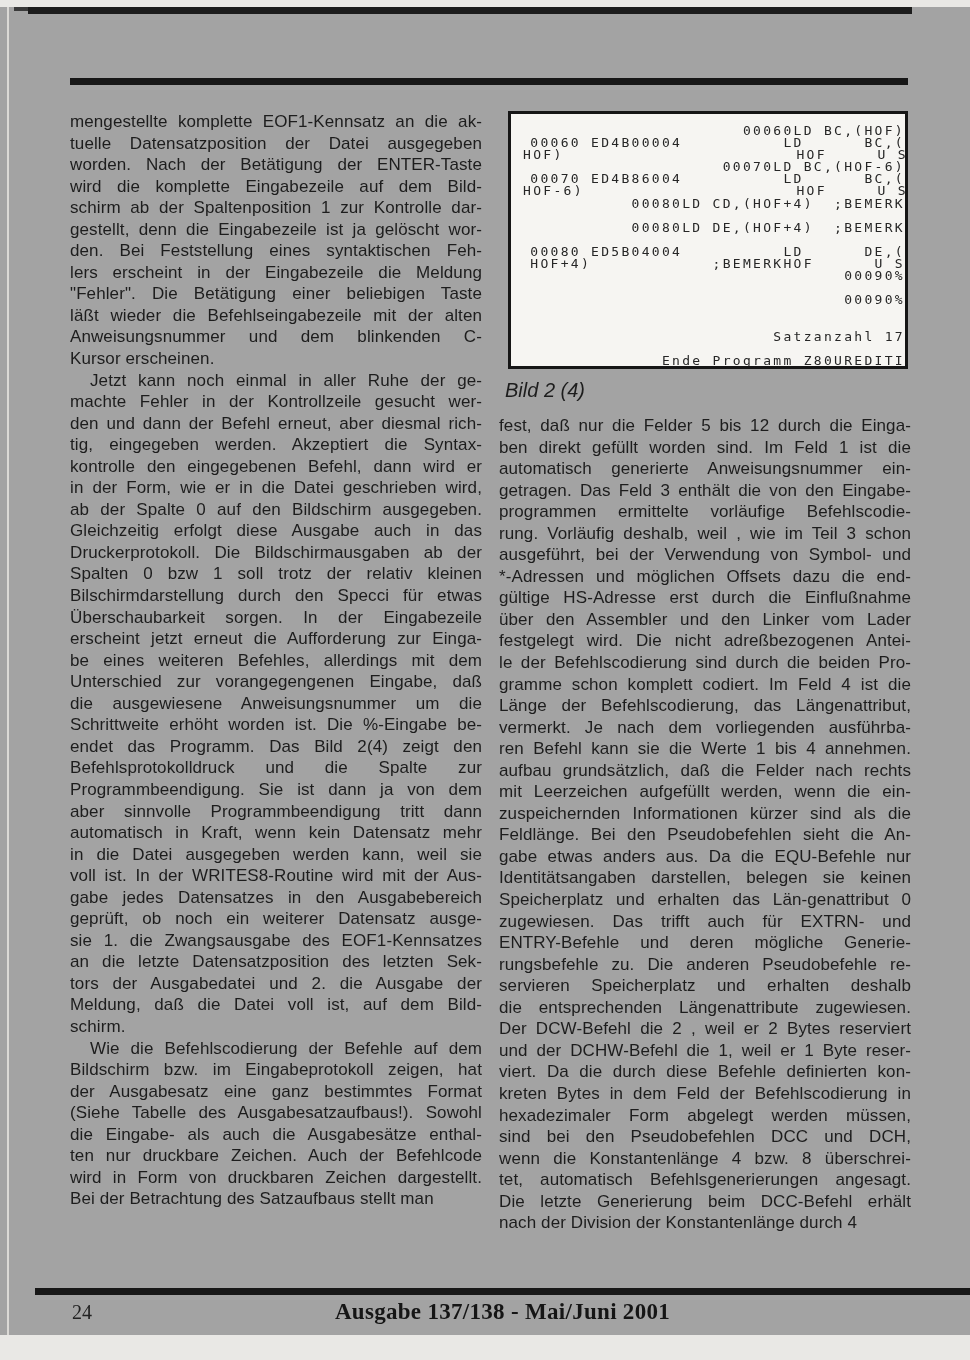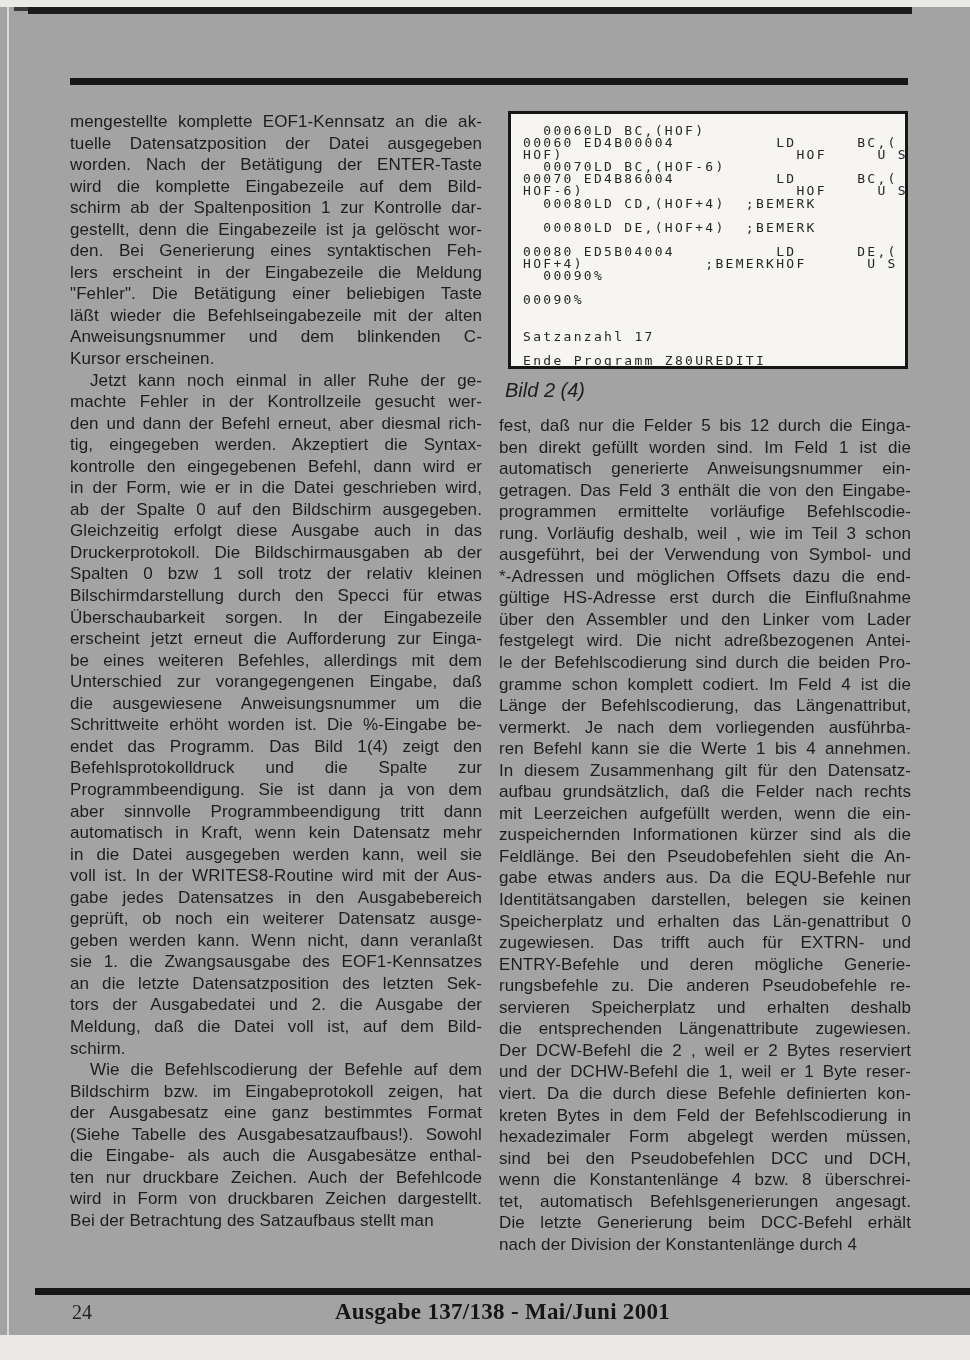--- a/index.html
+++ b/index.html
@@ -21,21 +21,21 @@
     font-size:17px;line-height:21.55px;height:21.55px;
     text-align:justify;text-align-last:justify;
     letter-spacing:0.1px;white-space:nowrap;
   }
   .tline.lastline{text-align-last:left;}
   .tline.indent{text-indent:20px;}
 
   .code-box{
     box-sizing:border-box;margin-left:9px;width:400px;height:258px;
     border:3px solid #161616;background:#f6f5f2;
-    padding:11px 0 0 12px;overflow:hidden;
+    padding:11px 0 0 12px;overflow:hidden;text-align:right;
   }
   .cline{
     font-family:"DejaVu Sans Mono",monospace;
     font-size:13px;line-height:12.1px;height:12.1px;
     letter-spacing:2.3px;white-space:pre;color:#262626;
   }
   .figure-caption{
     margin:10px 0 0 6px;font-style:italic;font-size:20px;color:#1d1d1d;height:26px;
   }
   .right-text{margin-top:10px;}
@@ -61,21 +61,21 @@
 
   <div class="rule-top"></div>
 
   <div class="col-left">
       <div class="tline">mengestellte komplette EOF1-Kennsatz an die ak-</div>
       <div class="tline">tuelle Datensatzposition der Datei ausgegeben</div>
       <div class="tline">worden. Nach der Betätigung der ENTER-Taste</div>
       <div class="tline">wird die komplette Eingabezeile auf dem Bild-</div>
       <div class="tline">schirm ab der Spaltenposition 1 zur Kontrolle dar-</div>
       <div class="tline">gestellt, denn die Eingabezeile ist ja gelöscht wor-</div>
-      <div class="tline">den. Bei Generierung eines syntaktischen Feh-</div>
+      <div class="tline">den. Bei Feststellung eines syntaktischen Feh-</div>
       <div class="tline">lers erscheint in der Eingabezeile die Meldung</div>
       <div class="tline">"Fehler". Die Betätigung einer beliebigen Taste</div>
       <div class="tline">läßt wieder die Befehlseingabezeile mit der alten</div>
       <div class="tline">Anweisungsnummer und dem blinkenden C-</div>
       <div class="tline lastline">Kursor erscheinen.</div>
       <div class="tline indent">Jetzt kann noch einmal in aller Ruhe der ge-</div>
       <div class="tline">machte Fehler in der Kontrollzeile gesucht wer-</div>
       <div class="tline">den und dann der Befehl erneut, aber diesmal rich-</div>
       <div class="tline">tig, eingegeben werden. Akzeptiert die Syntax-</div>
       <div class="tline">kontrolle den eingegebenen Befehl, dann wird er</div>
@@ -84,30 +84,29 @@
       <div class="tline">Gleichzeitig erfolgt diese Ausgabe auch in das</div>
       <div class="tline">Druckerprotokoll. Die Bildschirmausgaben ab der</div>
       <div class="tline">Spalten 0 bzw 1 soll trotz der relativ kleinen</div>
       <div class="tline">Bilschirmdarstellung durch den Specci für etwas</div>
       <div class="tline">Überschaubarkeit sorgen. In der Eingabezeile</div>
       <div class="tline">erscheint jetzt erneut die Aufforderung zur Einga-</div>
       <div class="tline">be eines weiteren Befehles, allerdings mit dem</div>
       <div class="tline">Unterschied zur vorangegengenen Eingabe, daß</div>
       <div class="tline">die ausgewiesene Anweisungsnummer um die</div>
       <div class="tline">Schrittweite erhöht worden ist. Die %-Eingabe be-</div>
-      <div class="tline">endet das Programm. Das Bild 1(4) zeigt den</div>
+      <div class="tline">endet das Programm. Das Bild 2(4) zeigt den</div>
       <div class="tline">Befehlsprotokolldruck und die Spalte zur</div>
       <div class="tline">Programmbeendigung. Sie ist dann ja von dem</div>
       <div class="tline">aber sinnvolle Programmbeendigung tritt dann</div>
       <div class="tline">automatisch in Kraft, wenn kein Datensatz mehr</div>
       <div class="tline">in die Datei ausgegeben werden kann, weil sie</div>
       <div class="tline">voll ist. In der WRITES8-Routine wird mit der Aus-</div>
       <div class="tline">gabe jedes Datensatzes in den Ausgabebereich</div>
       <div class="tline">geprüft, ob noch ein weiterer Datensatz ausge-</div>
-      <div class="tline">geben werden kann. Wenn nicht, dann veranlaßt</div>
       <div class="tline">sie 1. die Zwangsausgabe des EOF1-Kennsatzes</div>
       <div class="tline">an die letzte Datensatzposition des letzten Sek-</div>
       <div class="tline">tors der Ausgabedatei und 2. die Ausgabe der</div>
       <div class="tline">Meldung, daß die Datei voll ist, auf dem Bild-</div>
       <div class="tline lastline">schirm.</div>
       <div class="tline indent">Wie die Befehlscodierung der Befehle auf dem</div>
       <div class="tline">Bildschirm bzw. im Eingabeprotokoll zeigen, hat</div>
       <div class="tline">der Ausgabesatz eine ganz bestimmtes Format</div>
       <div class="tline">(Siehe Tabelle des Ausgabesatzaufbaus!). Sowohl</div>
       <div class="tline">die Eingabe- als auch die Ausgabesätze enthal-</div>
@@ -150,21 +149,20 @@
         <div class="tline">ausgeführt, bei der Verwendung von Symbol- und</div>
         <div class="tline">*-Adressen und möglichen Offsets dazu die end-</div>
         <div class="tline">gültige HS-Adresse erst durch die Einflußnahme</div>
         <div class="tline">über den Assembler und den Linker vom Lader</div>
         <div class="tline">festgelegt wird. Die nicht adreßbezogenen Antei-</div>
         <div class="tline">le der Befehlscodierung sind durch die beiden Pro-</div>
         <div class="tline">gramme schon komplett codiert. Im Feld 4 ist die</div>
         <div class="tline">Länge der Befehlscodierung, das Längenattribut,</div>
         <div class="tline">vermerkt. Je nach dem vorliegenden ausführba-</div>
         <div class="tline">ren Befehl kann sie die Werte 1 bis 4 annehmen.</div>
-        <div class="tline">In diesem Zusammenhang gilt für den Datensatz-</div>
         <div class="tline">aufbau grundsätzlich, daß die Felder nach rechts</div>
         <div class="tline">mit Leerzeichen aufgefüllt werden, wenn die ein-</div>
         <div class="tline">zuspeichernden Informationen kürzer sind als die</div>
         <div class="tline">Feldlänge. Bei den Pseudobefehlen sieht die An-</div>
         <div class="tline">gabe etwas anders aus. Da die EQU-Befehle nur</div>
         <div class="tline">Identitätsangaben darstellen, belegen sie keinen</div>
         <div class="tline">Speicherplatz und erhalten das Län-genattribut 0</div>
         <div class="tline">zugewiesen. Das trifft auch für EXTRN- und</div>
         <div class="tline">ENTRY-Befehle und deren mögliche Generie-</div>
         <div class="tline">rungsbefehle zu. Die anderen Pseudobefehle re-</div>

